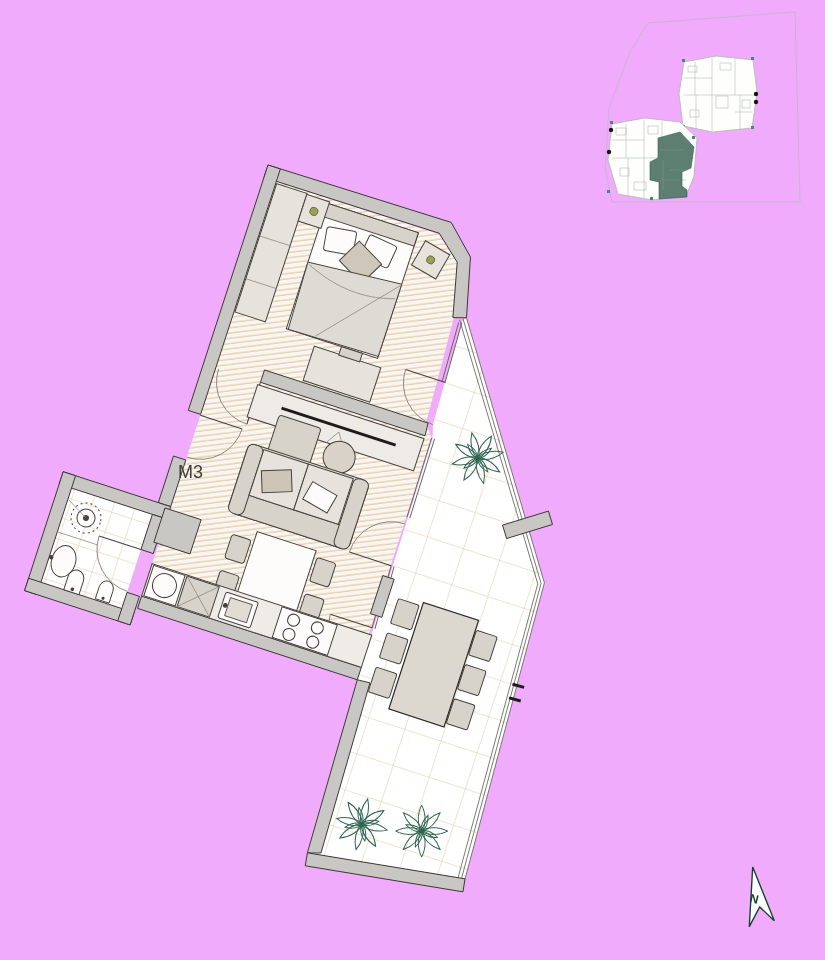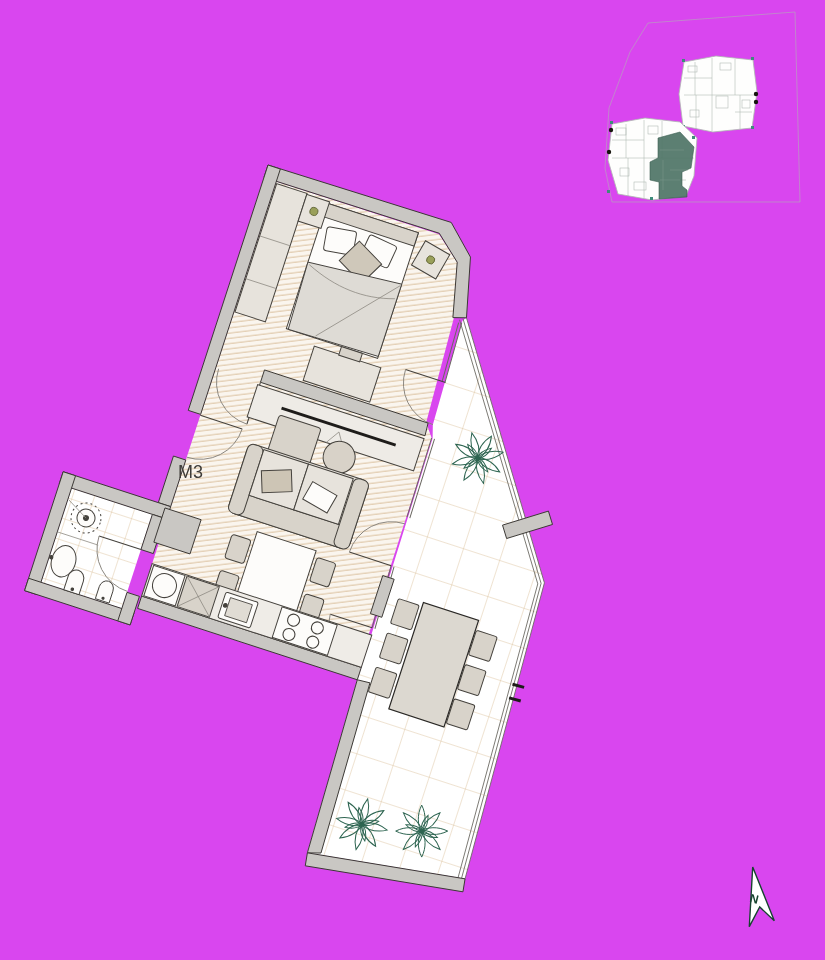--- a/index.html
+++ b/index.html
@@ -1,16 +1,16 @@
 <!DOCTYPE html>
 <html style="--wall-fill: #c9c7c3; --wall-outline: #3a3733; --floor-base: #faf5ee; --floor-hatch: #dcc3a2; --tile-line: #ddc29c; --glass-line: #6b6862; --furniture-fill: #e7e3dc; --furniture-dark: #d8d3ca; --furniture-outline: #45423d; --textile: #dedbd5; --plant-green: #2e6551; --keyplan-line: #aeb7b1; --keyplan-green: #4e7466; --north-green: #16432f; --label-color: #3f3d39;"><head>
 <meta charset="utf-8">
 <style>
   html,body{margin:0;padding:0;background:#ffffff;}
-  .stage{position:relative;width:825px;height:960px;background:#d946ef;overflow:hidden;
+  .stage{position:relative;width:825px;height:960px;background:#f0abfc;overflow:hidden;
          font-family:"Liberation Sans",sans-serif;}
   svg{display:block}
   .wall{fill:var(--wall-fill,#c9c7c3);stroke:var(--wall-outline,#3a3733);stroke-width:.9;stroke-linejoin:miter}
   .glass{stroke:var(--glass-line,#6b6862);stroke-width:1;fill:none}
   .rail{stroke:var(--glass-line,#6b6862);stroke-width:.8;fill:none}
   .arc{stroke:#8a867f;stroke-width:.9;fill:none}
   .leaf{stroke:var(--furniture-outline,#45423d);stroke-width:1.1;fill:none}
   .furn{fill:var(--furniture-fill,#e7e3dc);stroke:var(--furniture-outline,#45423d);stroke-width:1}
   .furn2{fill:var(--furniture-dark,#d8d3ca);stroke:var(--furniture-outline,#45423d);stroke-width:1}
   .furnw{fill:#fdfcfa;stroke:var(--furniture-outline,#45423d);stroke-width:1}

